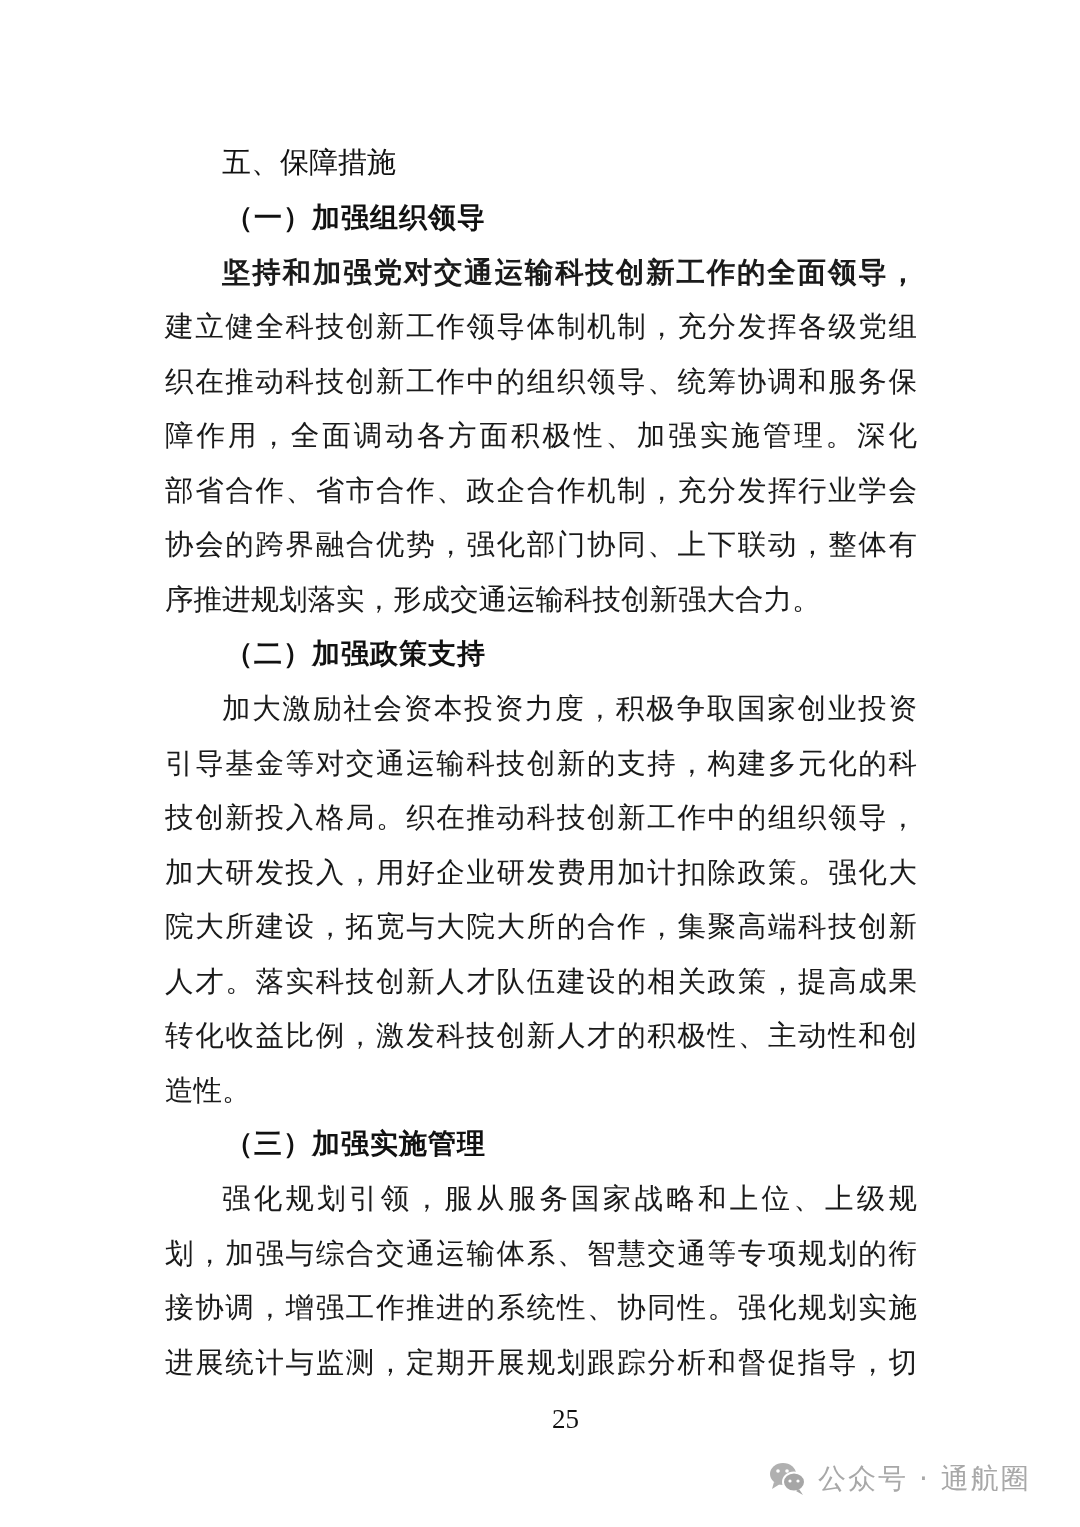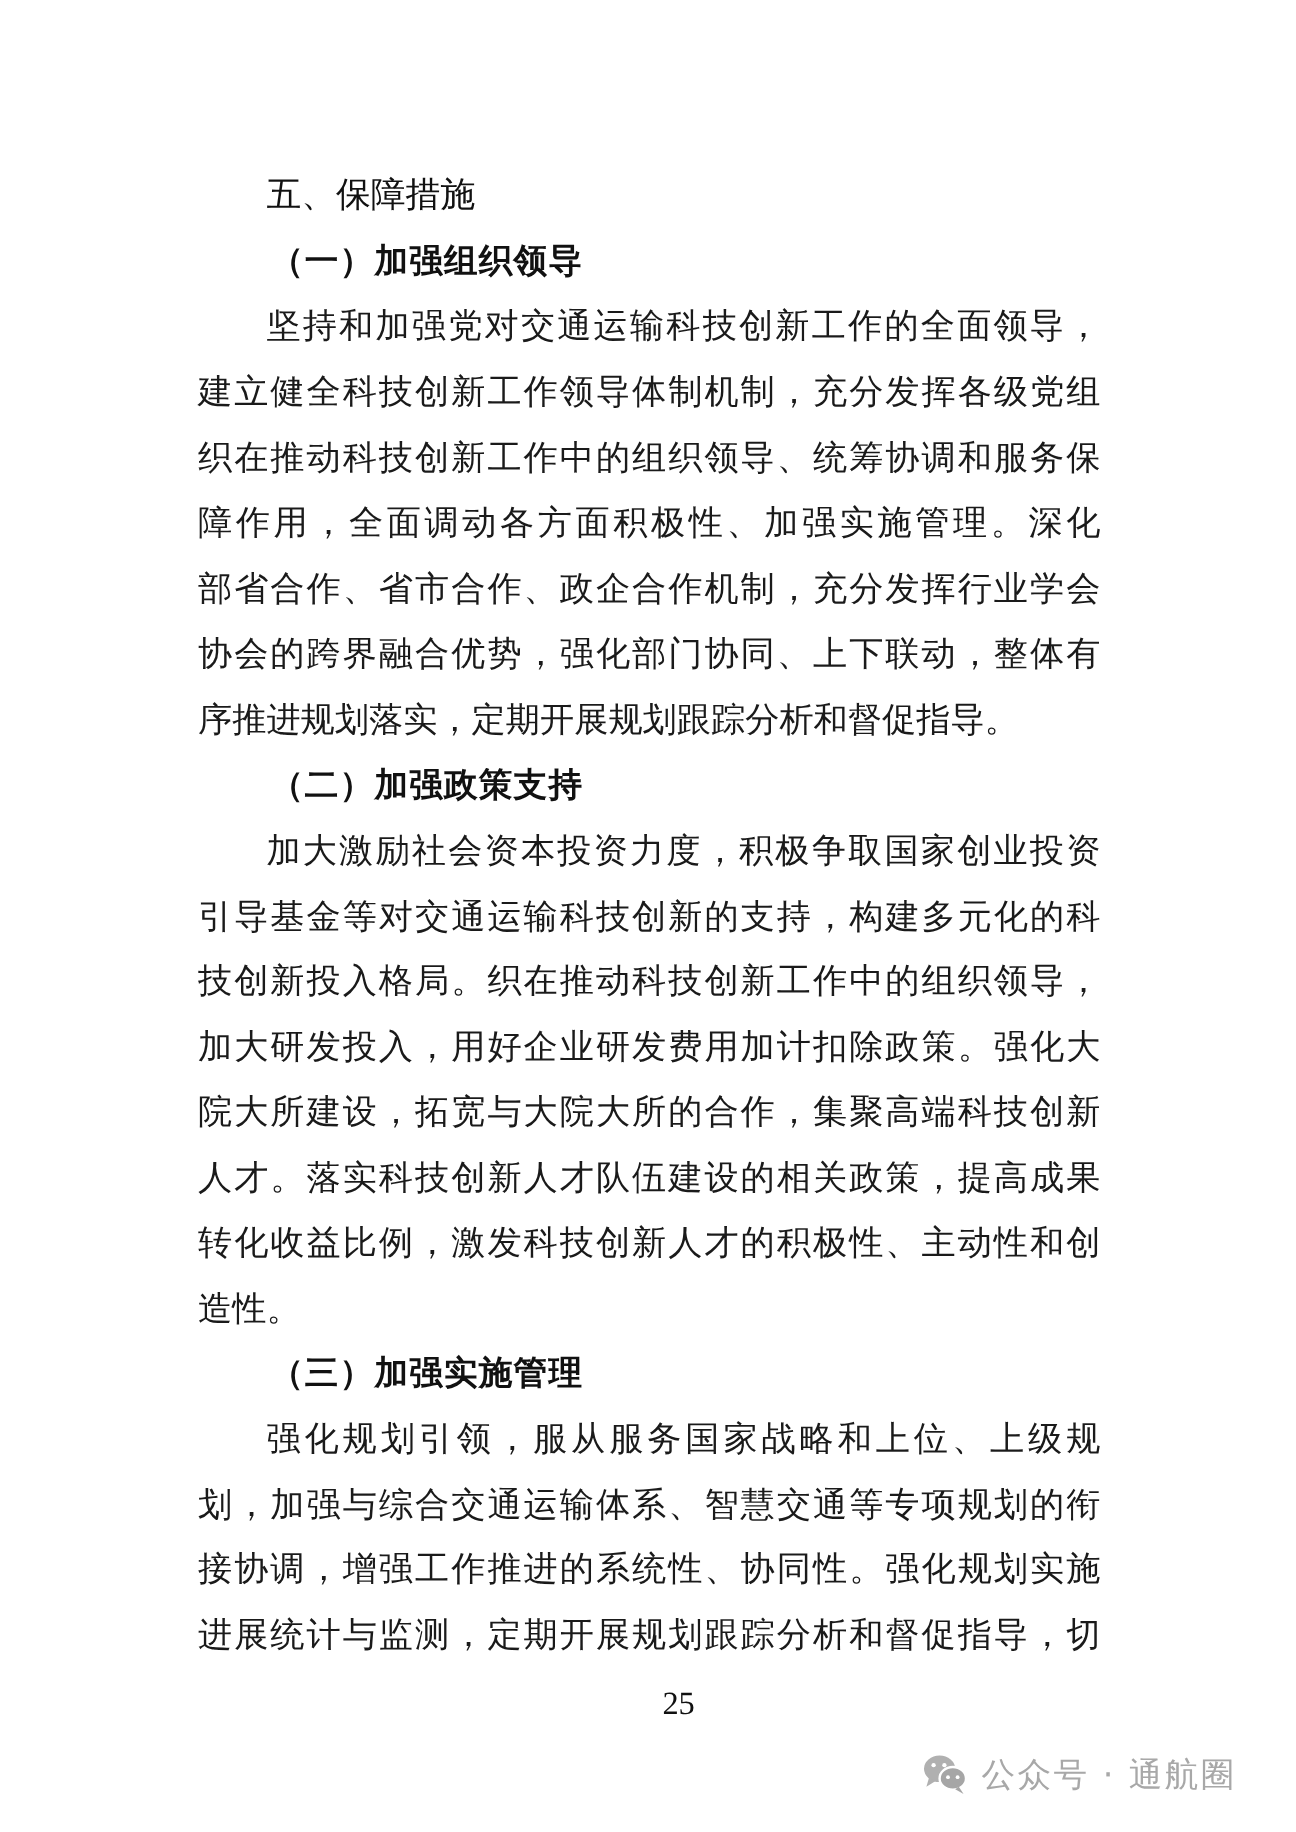--- a/index.html
+++ b/index.html
@@ -23,27 +23,27 @@
   .watermark svg { margin-right: 10px; }
 </style>
 </head>
 <body>
 
 <div class="page">
 
   <div class="h1" style="top:142px;">五、保障措施</div>
 
   <div class="h2" style="top:198px;">（一）加强组织领导</div>
-  <div class="line indent" style="top:245px;">坚持和加强党对交通运输科技创新工作的全面领导，</div>
+  <div class="line indent" style="top:245px;font-weight:bold;">坚持和加强党对交通运输科技创新工作的全面领导，</div>
   <div class="line" style="top:355px;">织在推动科技创新工作中的组织领导、统筹协调和服务保</div>
   <div class="line" style="top:300px;">建立健全科技创新工作领导体制机制，充分发挥各级党组</div>
   <div class="line" style="top:409px;">障作用，全面调动各方面积极性、加强实施管理。深化</div>
   <div class="line" style="top:464px;">部省合作、省市合作、政企合作机制，充分发挥行业学会</div>
   <div class="line" style="top:518px;">协会的跨界融合优势，强化部门协同、上下联动，整体有</div>
-  <div class="line last" style="top:573px;">序推进规划落实，定期开展规划跟踪分析和督促指导。</div>
+  <div class="line last" style="top:573px;">序推进规划落实，形成交通运输科技创新强大合力。</div>
 
   <div class="h2" style="top:634px;">（二）加强政策支持</div>
   <div class="line indent" style="top:682px;">加大激励社会资本投资力度，积极争取国家创业投资</div>
   <div class="line" style="top:737px;">引导基金等对交通运输科技创新的支持，构建多元化的科</div>
   <div class="line" style="top:791px;">技创新投入格局。织在推动科技创新工作中的组织领导，</div>
   <div class="line" style="top:900px;">院大所建设，拓宽与大院大所的合作，集聚高端科技创新</div>
   <div class="line" style="top:846px;">加大研发投入，用好企业研发费用加计扣除政策。强化大</div>
   <div class="line" style="top:955px;">人才。落实科技创新人才队伍建设的相关政策，提高成果</div>
   <div class="line" style="top:1009px;">转化收益比例，激发科技创新人才的积极性、主动性和创</div>
   <div class="line last" style="top:1064px;">造性。</div>

